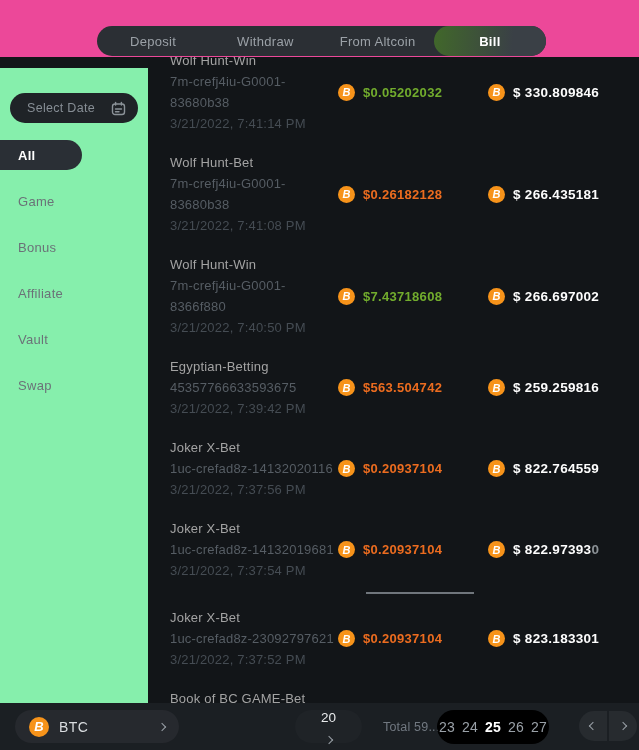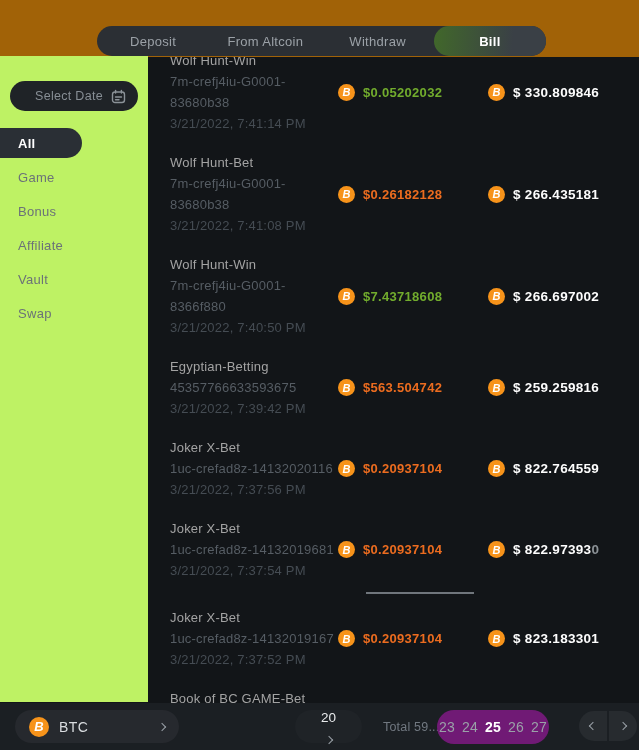--- a/index.html
+++ b/index.html
@@ -1,30 +1,30 @@
 <!DOCTYPE html>
 <html style="--win: #72ac2d; --loss: #ec6c1f; --btc: #f7931a; --accent-green: #41682a;"><head>
 <meta charset="utf-8">
 <style>
   html,body{margin:0;padding:0;background:#131619;}
   *{box-sizing:border-box;font-family:"Liberation Sans","DejaVu Sans",sans-serif;}
   .app{position:relative;width:639px;height:750px;background:#131619;overflow:hidden;}
 
   
-  .header{position:absolute;left:0;top:0;width:639px;height:57px;background:#a16207;}
+  .header{position:absolute;left:0;top:0;width:639px;height:57px;background:#ec4899;}
   .tabbar{position:absolute;left:97px;top:26px;width:449px;height:30px;background:#2b2f34;border-radius:15px;display:flex;align-items:stretch;}
   .tab{flex:1;display:flex;align-items:center;justify-content:center;font-size:13px;letter-spacing:.3px;color:#9ba1a7;cursor:pointer;border-radius:15px;}
   .tab.active{background:linear-gradient(95deg,var(--accent-green) 0%,#3a4046 70%);color:#fff;font-weight:bold;}
 
   
-  .sidebar{position:absolute;left:0;top:56px;width:148px;height:646px;background:#bef264;text-align:center;}
+  .sidebar{position:absolute;left:0;top:68px;width:148px;height:646px;background:#86efac;}
   .select-date{position:absolute;left:10px;top:25px;width:128px;height:30px;background:#1f2327;border-radius:15px;display:flex;align-items:center;padding:0 12px 0 17px;cursor:pointer;}
   .select-date .lbl{flex:1;font-size:12.5px;color:#878e95;letter-spacing:.3px;}
   .side-menu{position:absolute;left:0;top:72px;width:148px;}
-  .side-item{height:30px;margin-bottom:4px;display:flex;align-items:center;padding-left:18px;font-size:13px;letter-spacing:.3px;color:#6b7278;cursor:pointer;}
+  .side-item{height:30px;margin-bottom:16px;display:flex;align-items:center;padding-left:18px;font-size:13px;letter-spacing:.3px;color:#6b7278;cursor:pointer;}
   .side-item.active{width:82px;background:#2a2f35;border-radius:0 16px 16px 0;color:#ffffff;font-weight:bold;}
 
   
   .main{position:absolute;left:148px;top:57px;width:491px;height:646px;background:#121518;overflow:hidden;}
   .tx-list{margin-top:-14px;}
   .tx-row{display:flex;align-items:center;padding:7px 0;margin-bottom:4px;}
   .tx-left{flex:0 0 190px;padding-left:22px;}
   .tx-title{font-size:13px;line-height:21px;color:#a3a3a3;letter-spacing:.2px;}
   .tx-id{font-size:13px;line-height:21px;color:#565d64;letter-spacing:.2px;}
   .tx-time{font-size:13px;line-height:21px;color:#454c53;letter-spacing:.2px;}
@@ -40,42 +40,42 @@
 
   
   .footer{position:absolute;left:0;bottom:0;width:639px;height:47px;background:#1b1f23;}
   .pill{position:absolute;top:7px;height:33px;border-radius:17px;display:flex;align-items:center;}
   .currency{left:15px;width:164px;background:#26292e;padding:0 14px;cursor:pointer;}
   .currency .coin{width:20px;height:20px;font-size:13px;flex:0 0 20px;}
   .currency .lbl{flex:1;margin-left:10px;font-size:14px;color:#dadde0;letter-spacing:.4px;}
   .pagesize{left:295px;width:67px;background:#1f2327;padding:0 13px;cursor:pointer;flex-direction:column;}
   .pagesize .lbl{flex:1;font-size:13.5px;color:#e8eaec;}
   .total{position:absolute;left:383px;top:0;height:47px;display:flex;align-items:center;font-size:12.5px;color:#717880;letter-spacing:.2px;}
-  .pages{left:437px;width:112px;height:34px;background:#701a75;justify-content:center;gap:7px;}
+  .pages{left:437px;width:112px;height:34px;background:#000000;justify-content:center;gap:7px;}
   .page{font-size:14px;color:#9aa1a8;cursor:pointer;letter-spacing:.2px;}
   .page.active{color:#ffffff;font-weight:bold;}
   .nav-btn{position:absolute;top:8px;width:28px;height:30px;background:#272b2f;display:flex;align-items:center;justify-content:center;cursor:pointer;}
   .nav-prev{left:579px;border-radius:15px 0 0 15px;}
   .nav-next{left:609px;border-radius:0 15px 15px 0;}
 
   
   .chev{display:inline-block;width:6px;height:6px;border-style:solid;border-color:#9aa1a8;border-width:1.5px 1.5px 0 0;}
   .chev.right{transform:rotate(45deg);}
   .chev.left{transform:rotate(-135deg);}
 </style>
 </head>
 <body>
 
 <div class="app">
 
   <div class="header">
     <div class="tabbar">
         <div class="tab">Deposit</div>
+        <div class="tab">Withdraw</div>
         <div class="tab">From Altcoin</div>
-        <div class="tab">Withdraw</div>
         <div class="tab active">Bill</div>
       </div>
   </div>
 
   <div class="sidebar">
     <div class="select-date">
       <span class="lbl">Select Date</span>
       <span style="display:inline-flex;">
         <svg width="15" height="15" viewBox="0 0 15 15" fill="none">
           <rect x="1.5" y="3" width="12" height="10.5" rx="2.5" stroke="#8b9298" stroke-width="1.4"></rect>
@@ -206,21 +206,21 @@
     <div class="tx-balance">
       <span class="coin">B</span>
       <span class="bal-text">$ 822.97393<span class="dim">0</span></span>
     </div>
   </div>
 <div class="row-divider"></div>
   <div class="tx-row">
     <div class="tx-left">
       <div class="tx-title">Joker X-Bet</div>
       <div class="tx-ids">
-              <div class="tx-id">1uc-crefad8z-14132019167</div>
+              <div class="tx-id">1uc-crefad8z-23092797621</div>
             </div>
       <div class="tx-time">3/21/2022, 7:37:52 PM</div>
     </div>
     <div class="tx-amount">
       <span class="coin">B</span>
       <span class="amt-text loss">$0.20937104</span>
     </div>
     <div class="tx-balance">
       <span class="coin">B</span>
       <span class="bal-text">$ 823.183301</span>

